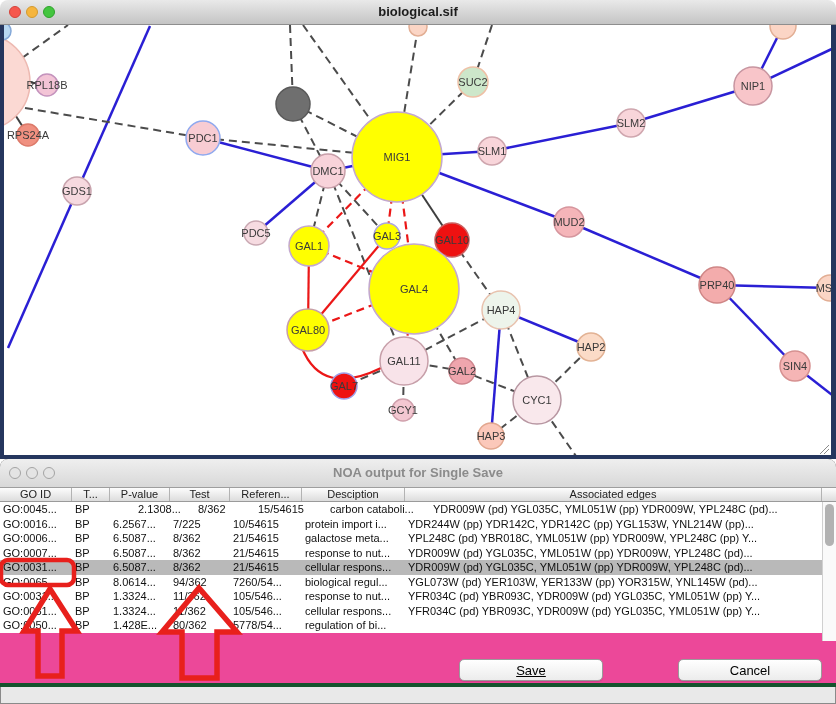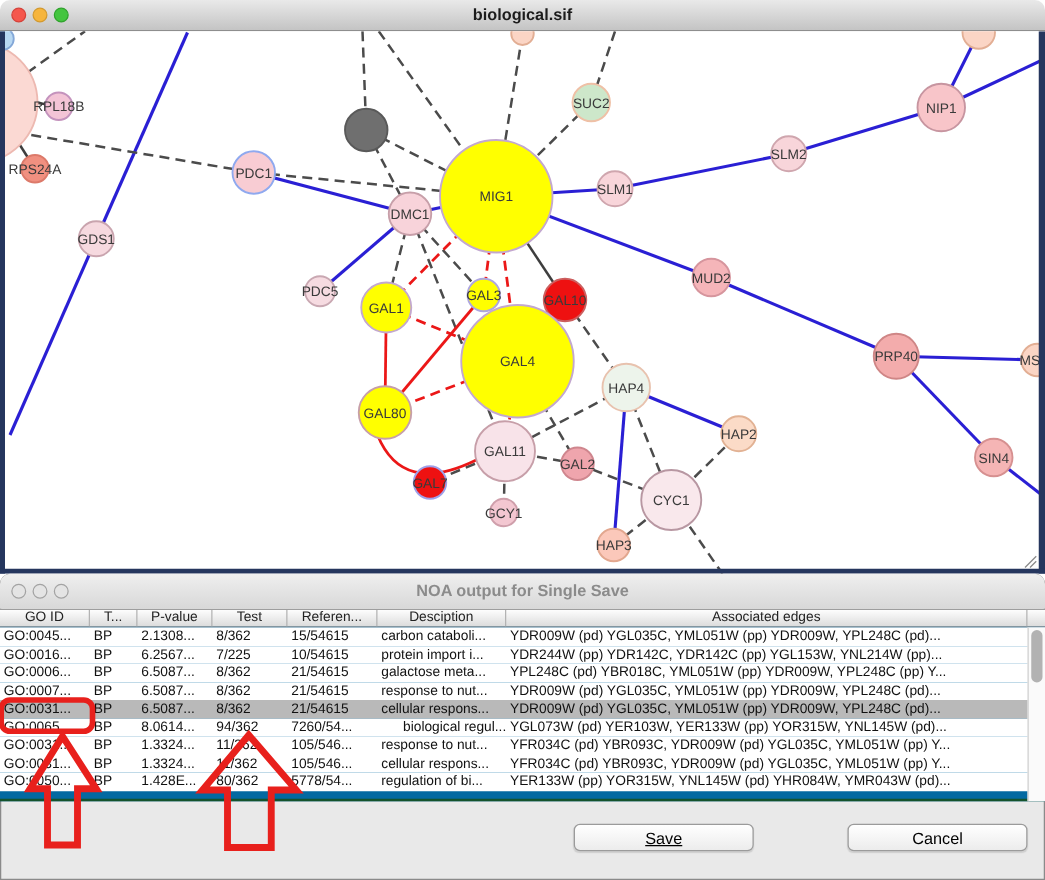--- a/index.html
+++ b/index.html
@@ -25,22 +25,22 @@
     background:#e9e9e9;border-radius:8px 8px 0 0;
     box-shadow:0 0 0 1px #8a8a8a inset;overflow:hidden;}
   .noa-titlebar{position:absolute;left:0;top:0;width:836px;height:29px;
     background:linear-gradient(#efefef,#d8d8d8);border-bottom:1px solid #9e9e9e;
     border-radius:8px 8px 0 0;box-sizing:border-box;}
   .noa-titlebar .title{position:absolute;left:0;right:0;top:6px;text-align:center;
     font-size:13px;font-weight:600;color:#8b8b8b;}
   .tl.hollow{background:#e4e4e4;border:1.5px solid #a3a3a3;}
   .tl.h1{left:9px;top:8px;} .tl.h2{left:26px;top:8px;} .tl.h3{left:43px;top:8px;}
 
-  .table-area{position:absolute;left:0;top:29px;width:836px;height:153px;background:#0369a1;
-    border-bottom:2px solid #14532d;box-sizing:border-box;}
+  .table-area{position:absolute;left:0;top:29px;width:836px;height:199px;background:#ec4899;
+    border-bottom:4px solid #14532d;box-sizing:border-box;}
   .thead{position:absolute;left:0;top:0;width:836px;height:14px;
     background:linear-gradient(#fdfdfd,#dcdcdc);border-bottom:1px solid #9a9a9a;
     display:flex;box-sizing:border-box;}
   .th{flex:none;font-size:11px;line-height:13px;text-align:center;color:#222;
     border-right:1px solid #b3b3b3;box-sizing:border-box;overflow:hidden;white-space:nowrap;}
   .tbody{position:absolute;left:0;top:14px;width:836px;}
   .tr{display:flex;height:14.5px;line-height:14.5px;white-space:nowrap;background:#fff;}
   .tr.selected{background:#b9b9b9;}
   .td{flex:none;font-size:11px;color:#111;overflow:hidden;padding-left:3px;box-sizing:border-box;}
 
@@ -213,21 +213,21 @@
           <div class="th" style="width: 60px;">P-value</div>
           <div class="th" style="width: 60px;">Test</div>
           <div class="th" style="width: 72px;">Referen...</div>
           <div class="th" style="width: 103px;">Desciption</div>
           <div class="th" style="width: 417px;">Associated edges</div>
         </div>
       <div class="tbody" id="table-body">
           <div class="tr">
             <div class="td" style="width: 72px;">GO:0045...</div>
             <div class="td" style="width: 38px;">BP</div>
-            <div class="td" style="width: 60px;">2.1308...</div>
+            <div class="td" style="width: 60px; margin-left: 25px;">2.1308...</div>
             <div class="td" style="width: 60px;">8/362</div>
             <div class="td" style="width: 72px;">15/54615</div>
             <div class="td" style="width: 103px;">carbon cataboli...</div>
             <div class="td" style="width: 417px;">YDR009W (pd) YGL035C, YML051W (pp) YDR009W, YPL248C (pd)...</div>
           </div>
           <div class="tr">
             <div class="td" style="width: 72px;">GO:0016...</div>
             <div class="td" style="width: 38px;">BP</div>
             <div class="td" style="width: 60px;">6.2567...</div>
             <div class="td" style="width: 60px;">7/225</div>
@@ -261,21 +261,21 @@
             <div class="td" style="width: 72px;">21/54615</div>
             <div class="td" style="width: 103px;">cellular respons...</div>
             <div class="td" style="width: 417px;">YDR009W (pd) YGL035C, YML051W (pp) YDR009W, YPL248C (pd)...</div>
           </div>
           <div class="tr">
             <div class="td" style="width: 72px;">GO:0065...</div>
             <div class="td" style="width: 38px;">BP</div>
             <div class="td" style="width: 60px;">8.0614...</div>
             <div class="td" style="width: 60px;">94/362</div>
             <div class="td" style="width: 72px;">7260/54...</div>
-            <div class="td" style="width: 103px; text-align: right;">biological regul...</div>
+            <div class="td" style="width: 103px;">biological regul...</div>
             <div class="td" style="width: 417px;">YGL073W (pd) YER103W, YER133W (pp) YOR315W, YNL145W (pd)...</div>
           </div>
           <div class="tr">
             <div class="td" style="width: 72px;">GO:0031...</div>
             <div class="td" style="width: 38px;">BP</div>
             <div class="td" style="width: 60px;">1.3324...</div>
             <div class="td" style="width: 60px;">11/362</div>
             <div class="td" style="width: 72px;">105/546...</div>
             <div class="td" style="width: 103px;">response to nut...</div>
             <div class="td" style="width: 417px;">YFR034C (pd) YBR093C, YDR009W (pd) YGL035C, YML051W (pp) Y...</div>
@@ -289,21 +289,20 @@
             <div class="td" style="width: 103px;">cellular respons...</div>
             <div class="td" style="width: 417px;">YFR034C (pd) YBR093C, YDR009W (pd) YGL035C, YML051W (pp) Y...</div>
           </div>
           <div class="tr">
             <div class="td" style="width: 72px;">GO:0050...</div>
             <div class="td" style="width: 38px;">BP</div>
             <div class="td" style="width: 60px;">1.428E...</div>
             <div class="td" style="width: 60px;">80/362</div>
             <div class="td" style="width: 72px;">5778/54...</div>
             <div class="td" style="width: 103px;">regulation of bi...</div>
-            <div class="td" style="width: 417px;">YER133W (pp) YOR315W, YNL145W (pd) YHR084W, YMR043W (pd)...</div>
           </div>
         </div>
     </div>
 
     <div class="vscroll">
       <div class="vthumb"></div>
     </div>
 
     <div class="mac-btn btn-save">Save</div>
     <div class="mac-btn btn-cancel">Cancel</div>

